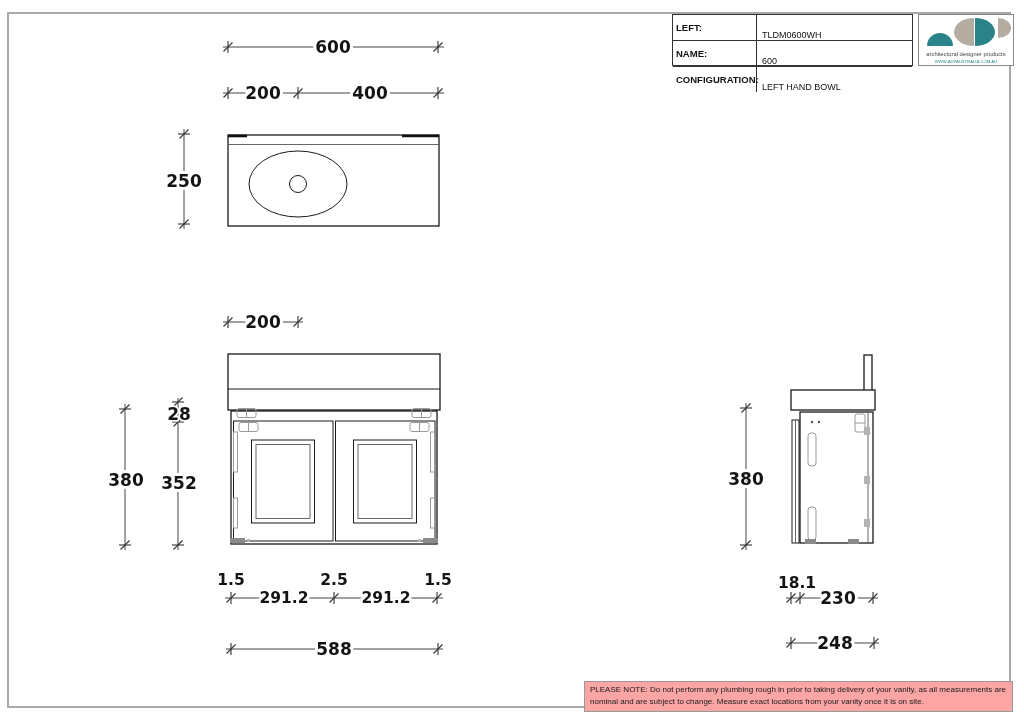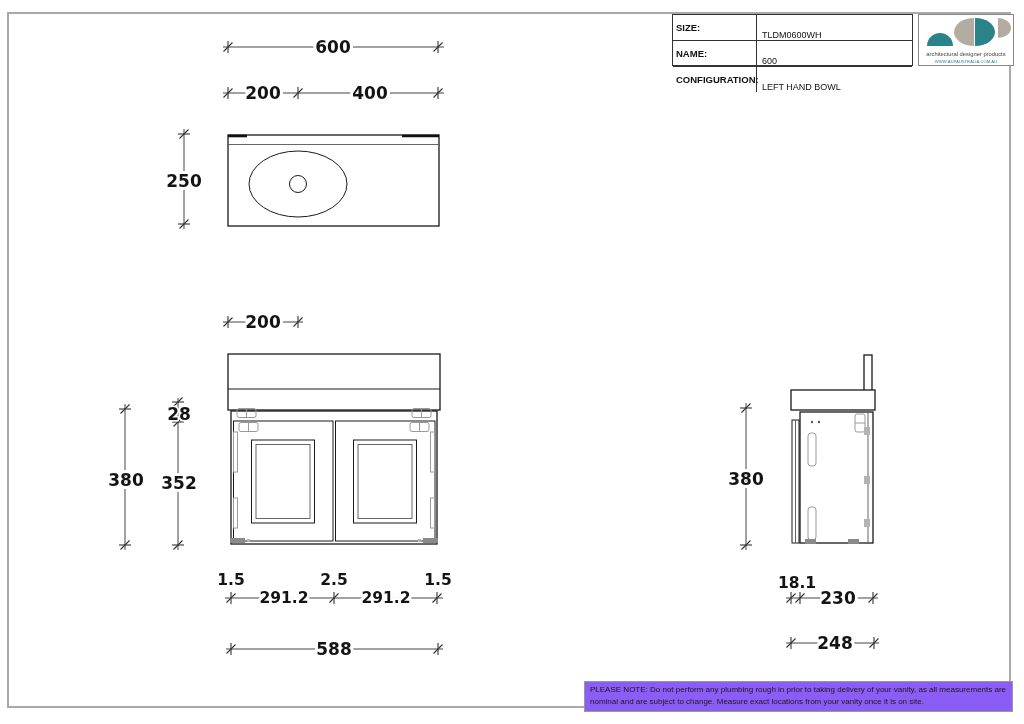--- a/index.html
+++ b/index.html
@@ -33,21 +33,21 @@
       color:#111;display:flex;align-items:center;}
   .tt-value{padding:15px 0 0 5px;font-size:9px;font-weight:normal;color:#111;
       display:flex;align-items:center;}
   #logo-box{position:absolute;left:918px;top:14px;width:96px;height:52px;
       border:1px solid #888;box-sizing:border-box;background:#fff;}
   #logo-box svg{position:absolute;left:0;top:0;}
   .logo-tag{font-size:5.8px;fill:#444;text-anchor:middle;font-family:"Liberation Sans",sans-serif;}
   .logo-web{font-size:4.2px;fill:#2A8388;text-anchor:middle;font-family:"Liberation Sans",sans-serif;}
   
   #note-box{position:absolute;left:584px;top:681px;width:429px;height:31px;
-      border:1.5px solid #999;box-sizing:border-box;background:#8b5cf6;
+      border:1.5px solid #999;box-sizing:border-box;background:#fca5a5;
       padding:2px 5px;font-size:8px;line-height:1.5;color:#1a1a1a;}
 </style>
 </head>
 <body>
 
 <div id="page">
   <div id="sheet-border"></div>
 
   <svg width="1024" height="724" viewBox="0 0 1024 724">
 
@@ -221,21 +221,21 @@
         <line class="tk" x1="869.5" y1="647.5" x2="878.5" y2="638.5"></line>
       <text class="dt" x="746" y="479">380</text>
       <text class="dt dts" x="797" y="583">18.1</text>
       <text class="dt" x="838" y="598">230</text>
       <text class="dt" x="835" y="643">248</text>
     </g>
   </svg>
 
   <div id="title-table">
     <div class="tt-row">
-      <div class="tt-label">SIZE:</div>
+      <div class="tt-label">LEFT:</div>
       <div class="tt-value">TLDM0600WH</div>
     </div>
     <div class="tt-row">
       <div class="tt-label">NAME:</div>
       <div class="tt-value">600</div>
     </div>
     <div class="tt-row">
       <div class="tt-label">CONFIGURATION:</div>
       <div class="tt-value">LEFT HAND BOWL</div>
     </div>

